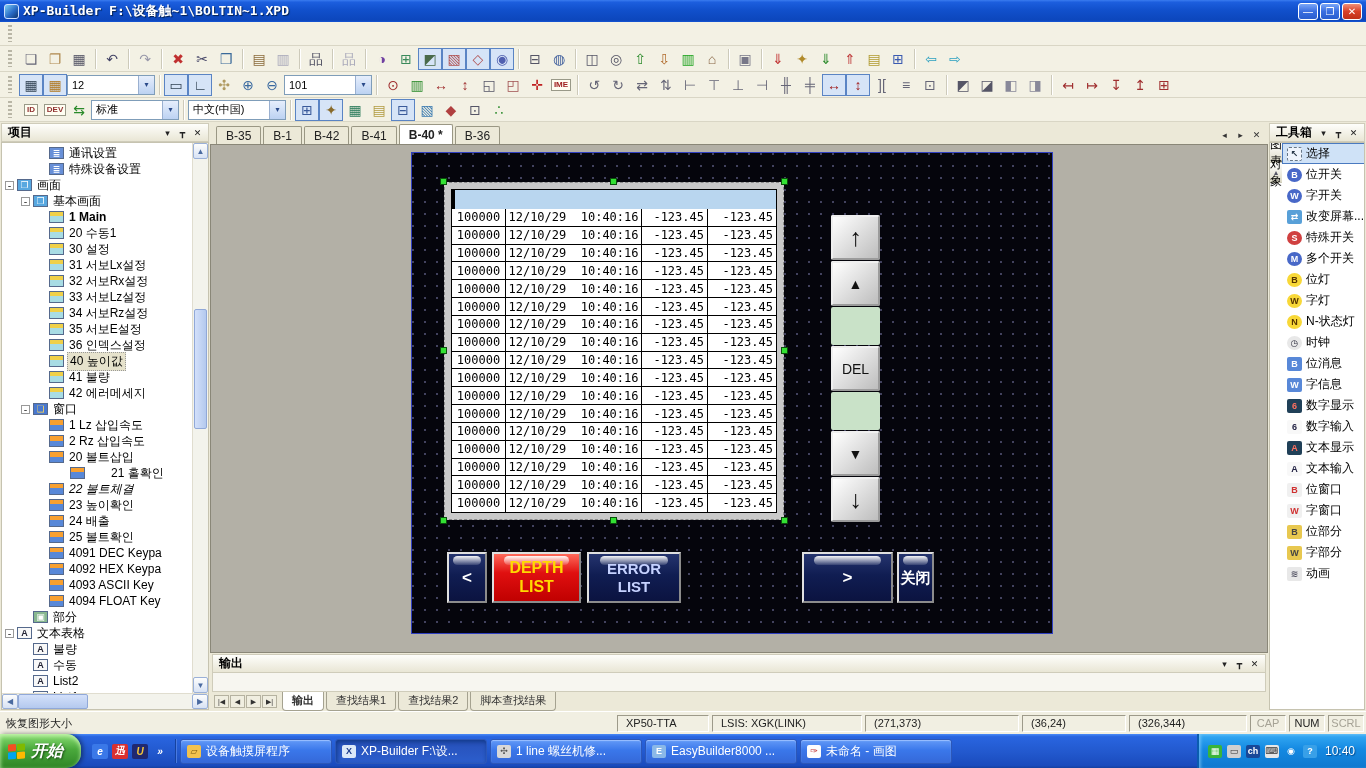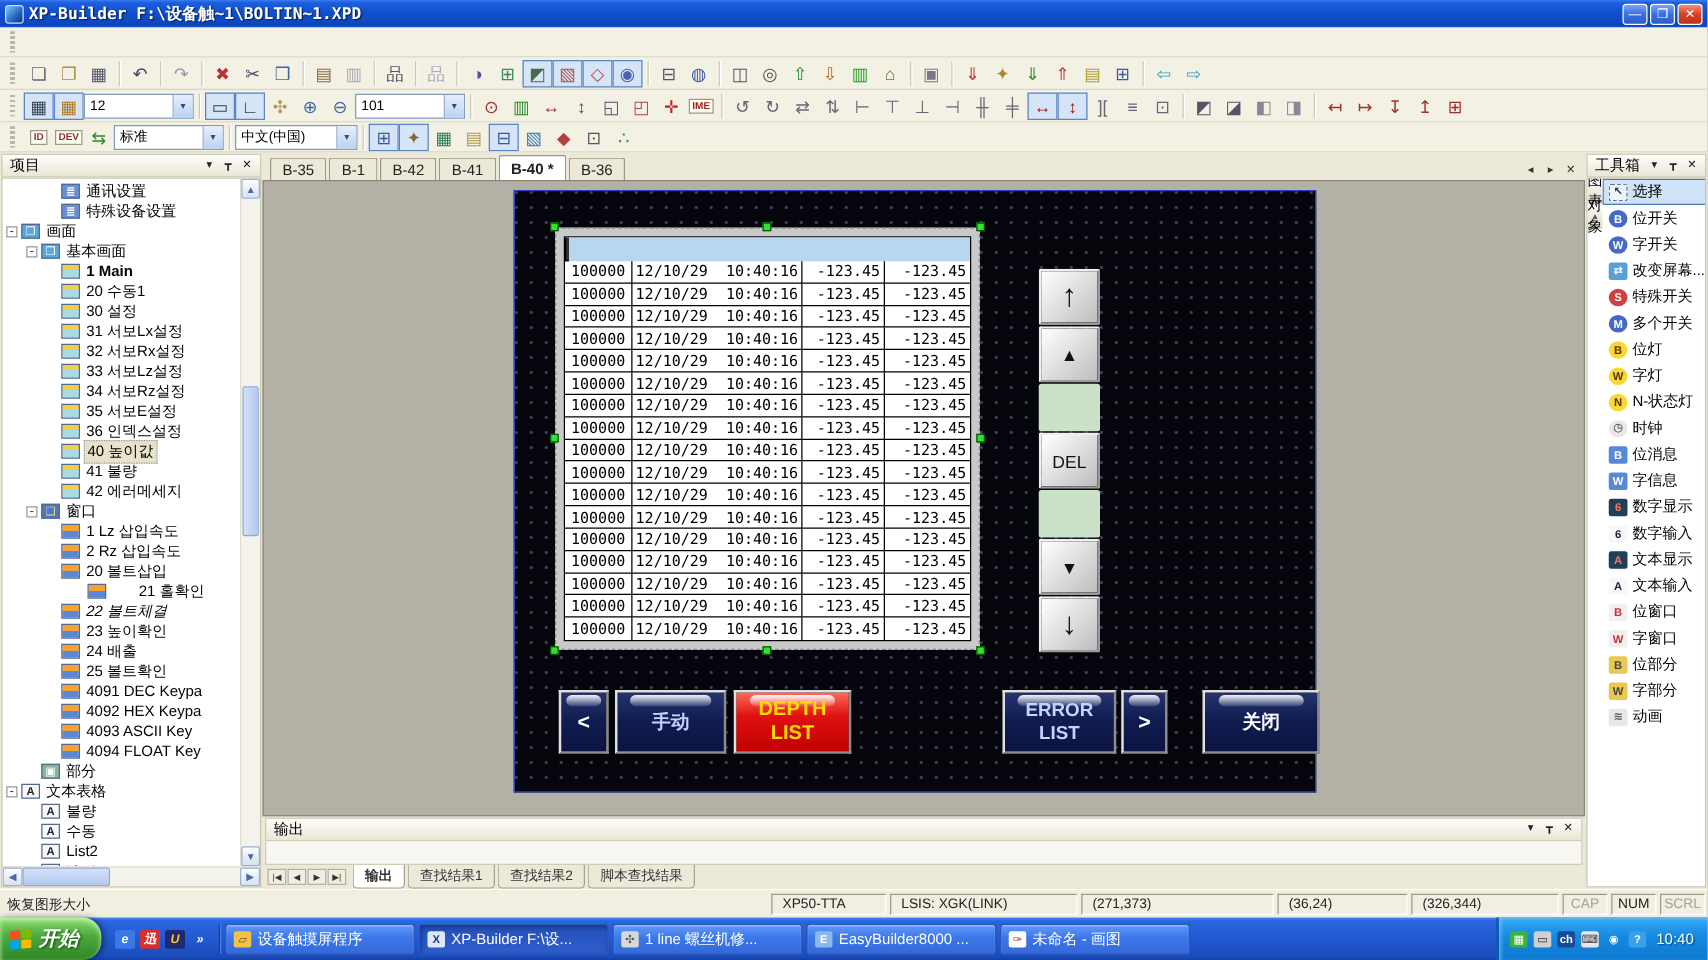--- a/index.html
+++ b/index.html
@@ -36,22 +36,22 @@
   .tbi.sep::before{content:"";width:1px;height:20px;background:#cdcaba;box-shadow:1px 0 0 #fff;}
   .tbi.combo{width:88px;height:20px;background:#fff;border:1px solid #7f9db9;justify-content:flex-start;padding:0;}
   .tbi.combo.wide{width:98px;}
   .tbi.combo .cv{display:block;flex:1;font-size:11px;padding-left:4px;text-align:left;color:#000;white-space:nowrap;overflow:hidden;}
   .tbi.combo .ca{display:flex;width:16px;height:100%;align-items:center;justify-content:center;
     background:linear-gradient(180deg,#e6eefc,#bcd2f2);border-left:1px solid #9ab0d0;color:#2a4a8a;font-size:8px;}
   .tbi.combo .ca::before{content:"▾";}
 
   
   .workspace{height:589px;display:flex;background:#ece9d8;}
-  .panel-head{height:19px;flex:none;display:flex;align-items:flex-start;padding:0 3px 0 6px;
-    background:linear-gradient(180deg,#fefefb,#e9e6d5);border:1px solid #cfccba;font-size:12px;}
+  .panel-head{height:19px;flex:none;display:flex;align-items:center;padding:0 3px 0 6px;
+    background:linear-gradient(180deg,#fefefb,#e9e6d5);border:1px solid #cfccba;font-size:12px;font-weight:bold;}
   .ph-title{flex:1;white-space:nowrap;}
   .ph-btn{width:15px;height:14px;display:flex;align-items:center;justify-content:center;font-size:9px;color:#222;}
 
   .leftpanel{width:210px;flex:none;display:flex;flex-direction:column;padding:1px;}
   .tree-outer{flex:1;display:flex;flex-direction:column;border:1px solid #c6c3b0;background:#fff;overflow:hidden;}
   .tree-main{flex:1;display:flex;overflow:hidden;}
   .tree{flex:1;padding-top:2px;overflow:hidden;}
   .titem{height:16px;display:flex;align-items:center;white-space:nowrap;}
   .expander{width:9px;height:9px;flex:none;border:1px solid #999;background:#fff;color:#333;font-size:10px;
     line-height:7px;text-align:center;margin-right:3px;font-family:"DejaVu Sans Mono",monospace;}
@@ -924,23 +924,20 @@
             <div class="sbtn bigarrow">
               <span class="ic">↓</span>
             </div>
           </div>
 
         <div class="cbtns">
 
         <div class="cbtn arrowtxt st-navy">
               <span class="ic">&lt;</span>
             </div>
-            <div class="cbtn st-navy">
-              <span class="ic">手动</span>
-            </div>
             <div class="cbtn st-red">
               <span class="ic">DEPTH
 LIST</span>
             </div>
             <div class="cbtn st-navy">
               <span class="ic">ERROR
 LIST</span>
             </div>
             <div class="cbtn arrowtxt st-navy">
               <span class="ic">&gt;</span>

